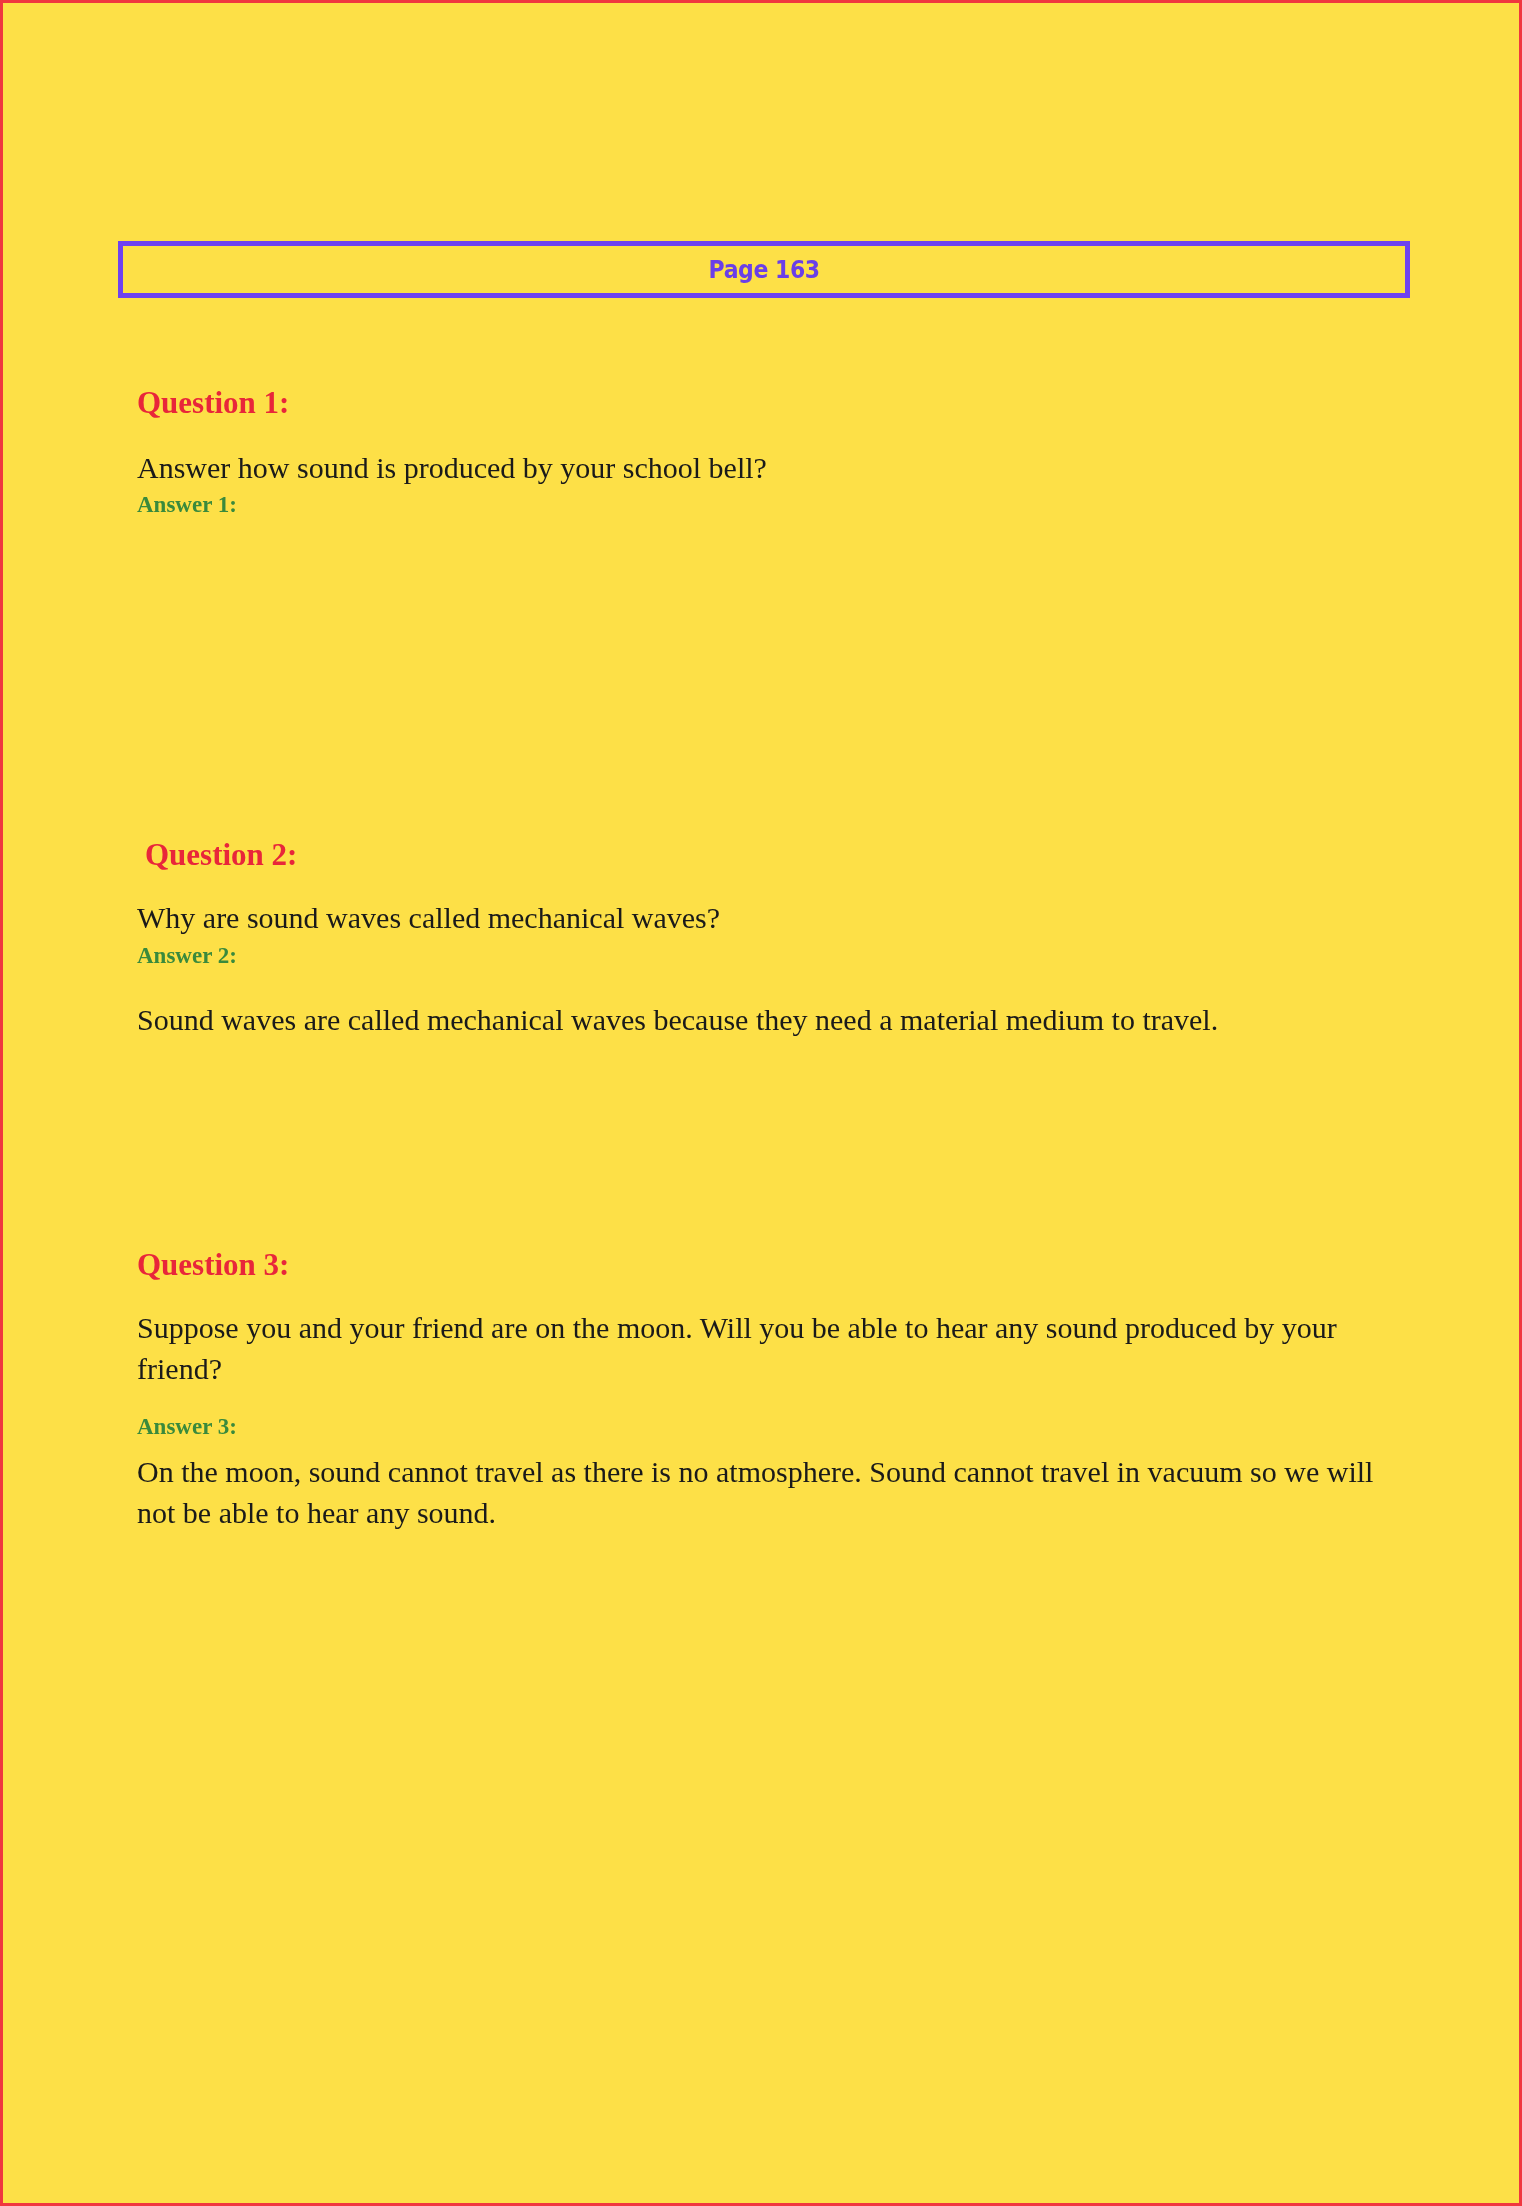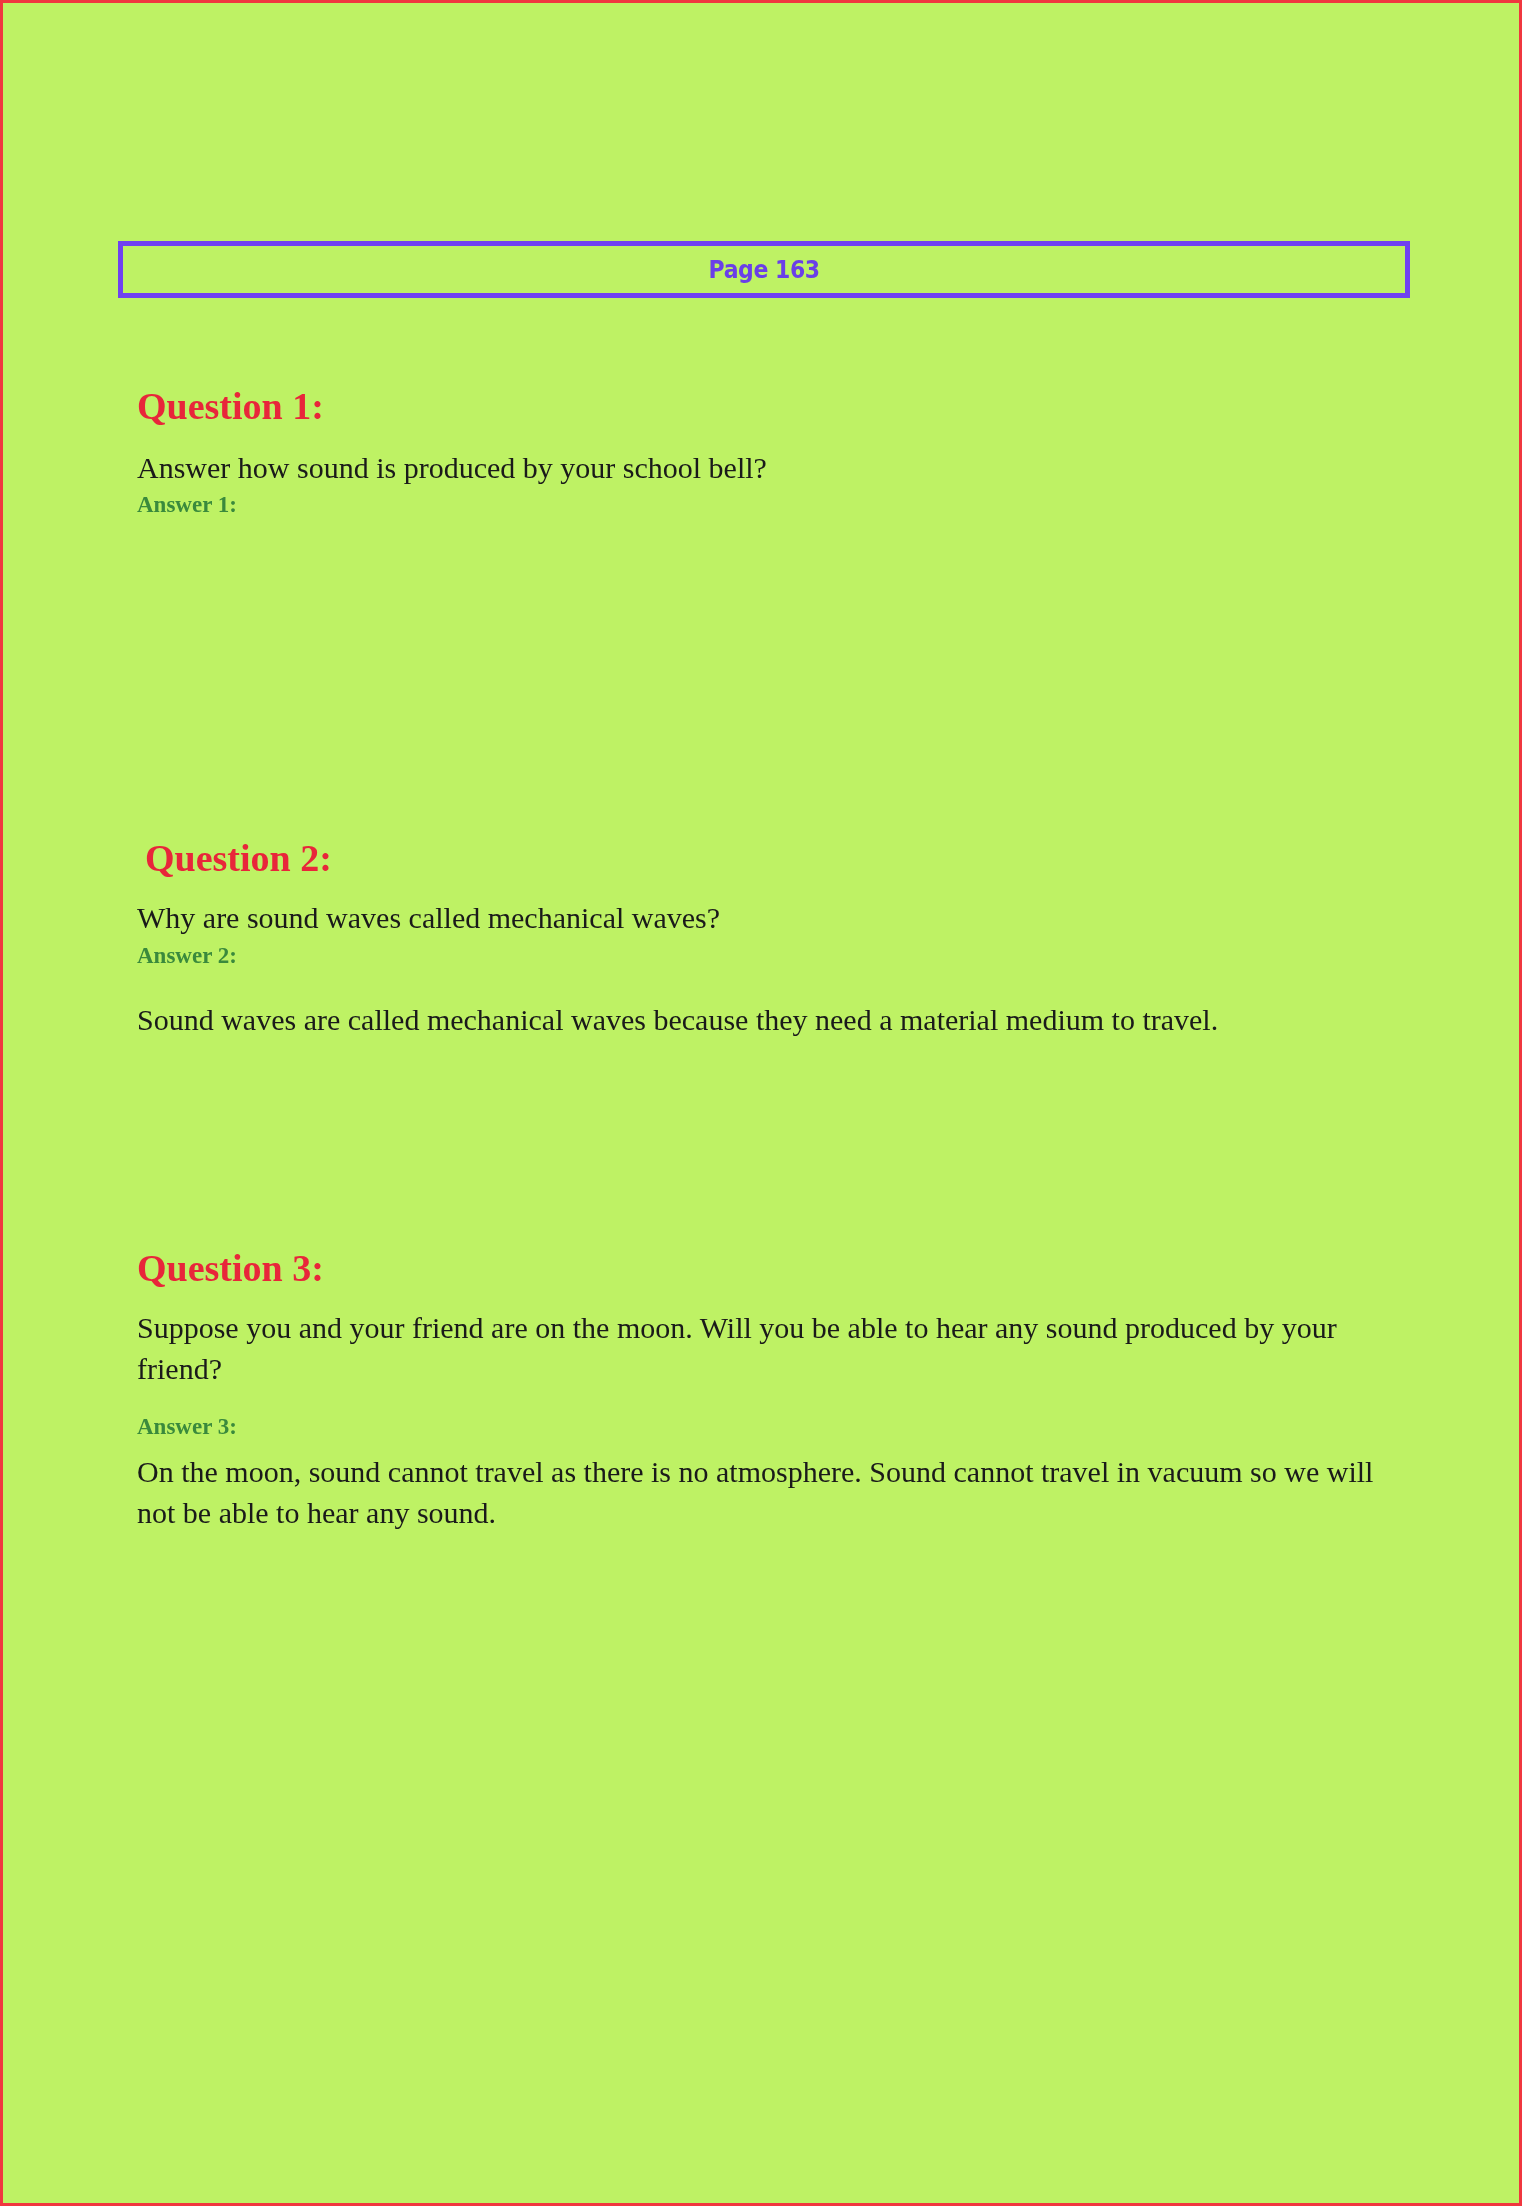--- a/index.html
+++ b/index.html
@@ -13,21 +13,21 @@
       position: relative;
       overflow: hidden;
     }
     .page-frame {
       position: absolute;
       left: 0; top: 0;
       width: 1522px;
       height: 2206px;
       box-sizing: border-box;
       border: 3px solid #f0373f;
-      background: #bef264;
+      background: #fde047;
     }
     .page-header {
       position: absolute;
       left: 115px;
       top: 238px;
       width: 1292px;
       height: 57px;
       box-sizing: border-box;
       border: 5px solid #6f42f0;
       display: flex;
@@ -44,21 +44,21 @@
     }
     .block {
       position: absolute;
       left: 134px;
       width: 1255px;
       font-family: "Liberation Serif", serif;
       margin: 0;
     }
     .q-label {
       font-weight: bold;
-      font-size: 38px;
+      font-size: 31px;
       color: #e8263a;
       line-height: 1;
     }
     .a-label {
       font-weight: bold;
       font-size: 23px;
       color: #3a8a3c;
       line-height: 1;
     }
     .body-text {

